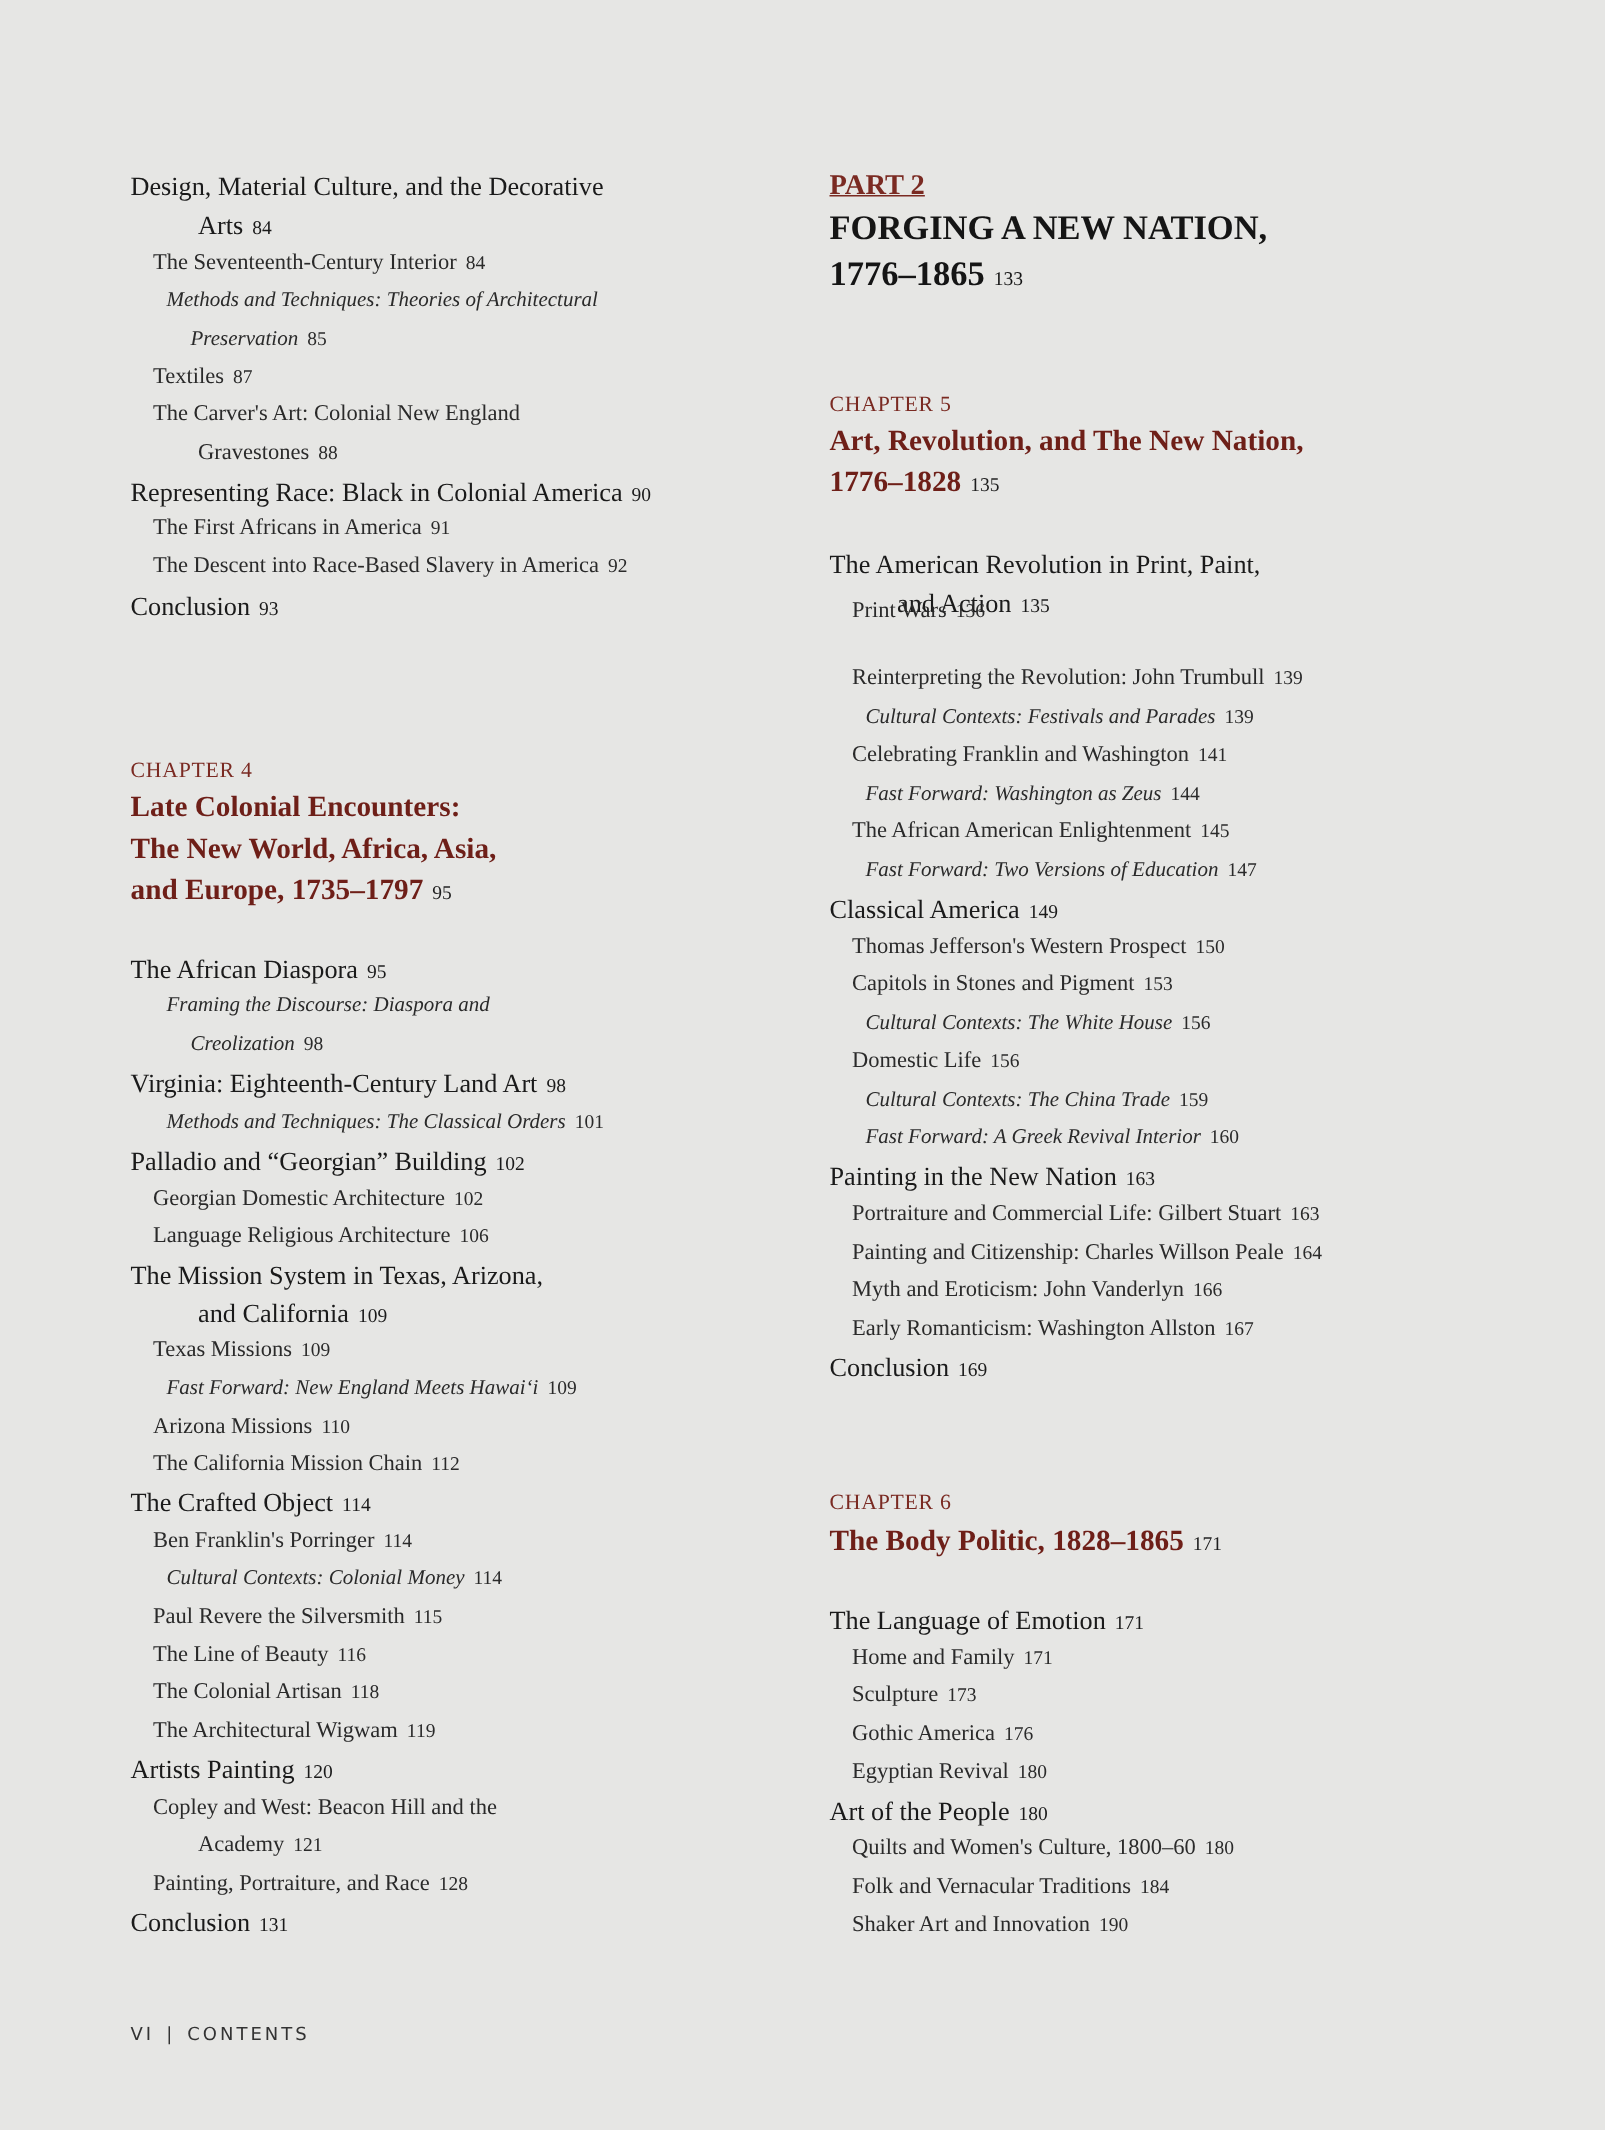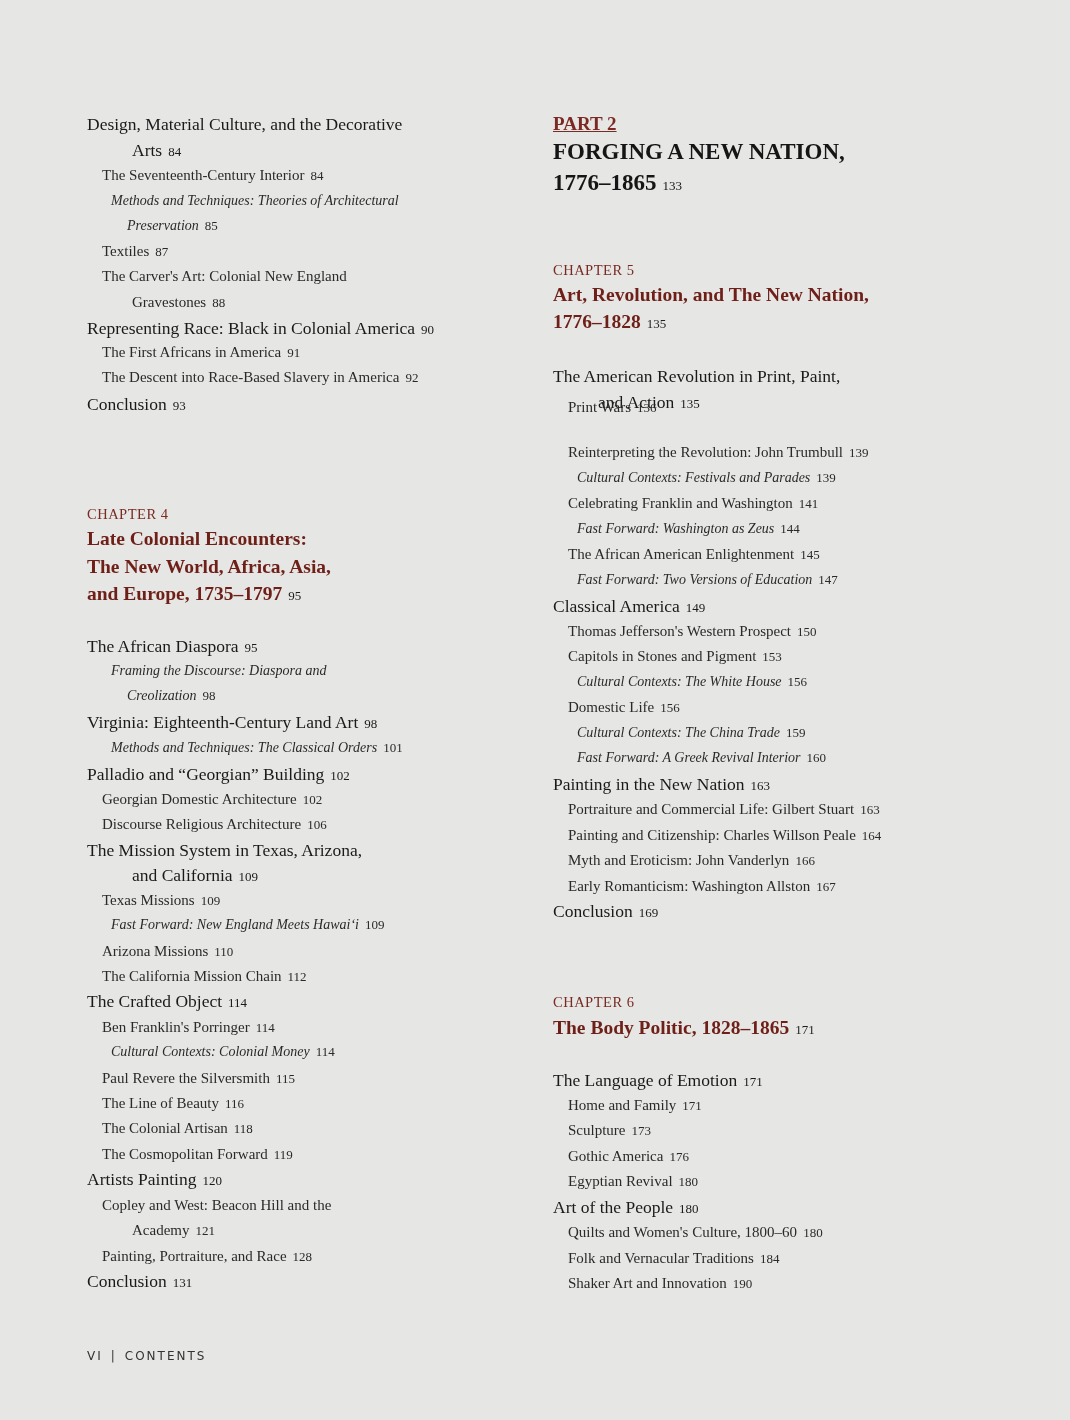--- a/index.html
+++ b/index.html
@@ -54,34 +54,34 @@
     <div class="entry l2" style="top: 344px;"><span>The First Africans in America</span><span class="pg">91</span></div>
     <div class="entry l2" style="top: 369px;"><span>The Descent into Race-Based Slavery in America</span><span class="pg">92</span></div>
     <div class="entry l1" style="top: 394px;"><span>Conclusion</span><span class="pg">93</span></div>
     <div class="entry l1" style="top: 636px;"><span>The African Diaspora</span><span class="pg">95</span></div>
     <div class="entry l3" style="top: 663px;"><span>Framing the Discourse: Diaspora and</span></div>
     <div class="entry l3 cont3" style="top: 688px;"><span>Creolization</span><span class="pg">98</span></div>
     <div class="entry l1" style="top: 712px;"><span>Virginia: Eighteenth-Century Land Art</span><span class="pg">98</span></div>
     <div class="entry l3" style="top: 740px;"><span>Methods and Techniques: The Classical Orders</span><span class="pg">101</span></div>
     <div class="entry l1" style="top: 764px;"><span>Palladio and “Georgian” Building</span><span class="pg">102</span></div>
     <div class="entry l2" style="top: 791px;"><span>Georgian Domestic Architecture</span><span class="pg">102</span></div>
-    <div class="entry l2" style="top: 816px;"><span>Discourse Religious Architecture</span><span class="pg">106</span></div>
+    <div class="entry l2" style="top: 816px;"><span>Language Religious Architecture</span><span class="pg">106</span></div>
     <div class="entry l1" style="top: 840px;"><span>The Mission System in Texas, Arizona,</span></div>
     <div class="entry l1 cont1" style="top: 865px;"><span>and California</span><span class="pg">109</span></div>
     <div class="entry l2" style="top: 892px;"><span>Texas Missions</span><span class="pg">109</span></div>
     <div class="entry l3" style="top: 917px;"><span>Fast Forward: New England Meets Hawai‘i</span><span class="pg">109</span></div>
     <div class="entry l2" style="top: 943px;"><span>Arizona Missions</span><span class="pg">110</span></div>
     <div class="entry l2" style="top: 968px; text-align: right;"><span>The California Mission Chain</span><span class="pg">112</span></div>
     <div class="entry l1" style="top: 991px;"><span>The Crafted Object</span><span class="pg">114</span></div>
     <div class="entry l2" style="top: 1019px;"><span>Ben Franklin's Porringer</span><span class="pg">114</span></div>
     <div class="entry l3" style="top: 1044px;"><span>Cultural Contexts: Colonial Money</span><span class="pg">114</span></div>
     <div class="entry l2" style="top: 1070px;"><span>Paul Revere the Silversmith</span><span class="pg">115</span></div>
     <div class="entry l2" style="top: 1095px;"><span>The Line of Beauty</span><span class="pg">116</span></div>
     <div class="entry l2" style="top: 1120px;"><span>The Colonial Artisan</span><span class="pg">118</span></div>
-    <div class="entry l2" style="top: 1146px;"><span>The Cosmopolitan Forward</span><span class="pg">119</span></div>
+    <div class="entry l2" style="top: 1146px;"><span>The Architectural Wigwam</span><span class="pg">119</span></div>
     <div class="entry l1" style="top: 1169px;"><span>Artists Painting</span><span class="pg">120</span></div>
     <div class="entry l2" style="top: 1197px;"><span>Copley and West: Beacon Hill and the</span></div>
     <div class="entry l2 cont1" style="top: 1222px;"><span>Academy</span><span class="pg">121</span></div>
     <div class="entry l2" style="top: 1248px;"><span>Painting, Portraiture, and Race</span><span class="pg">128</span></div>
     <div class="entry l1" style="top: 1271px;"><span>Conclusion</span><span class="pg">131</span></div>
   </div>
 
 <div class="col col-right" id="right-col">
 
   <div class="entry part-label" style="top:113px;text-decoration:underline;">PART 2</div>

